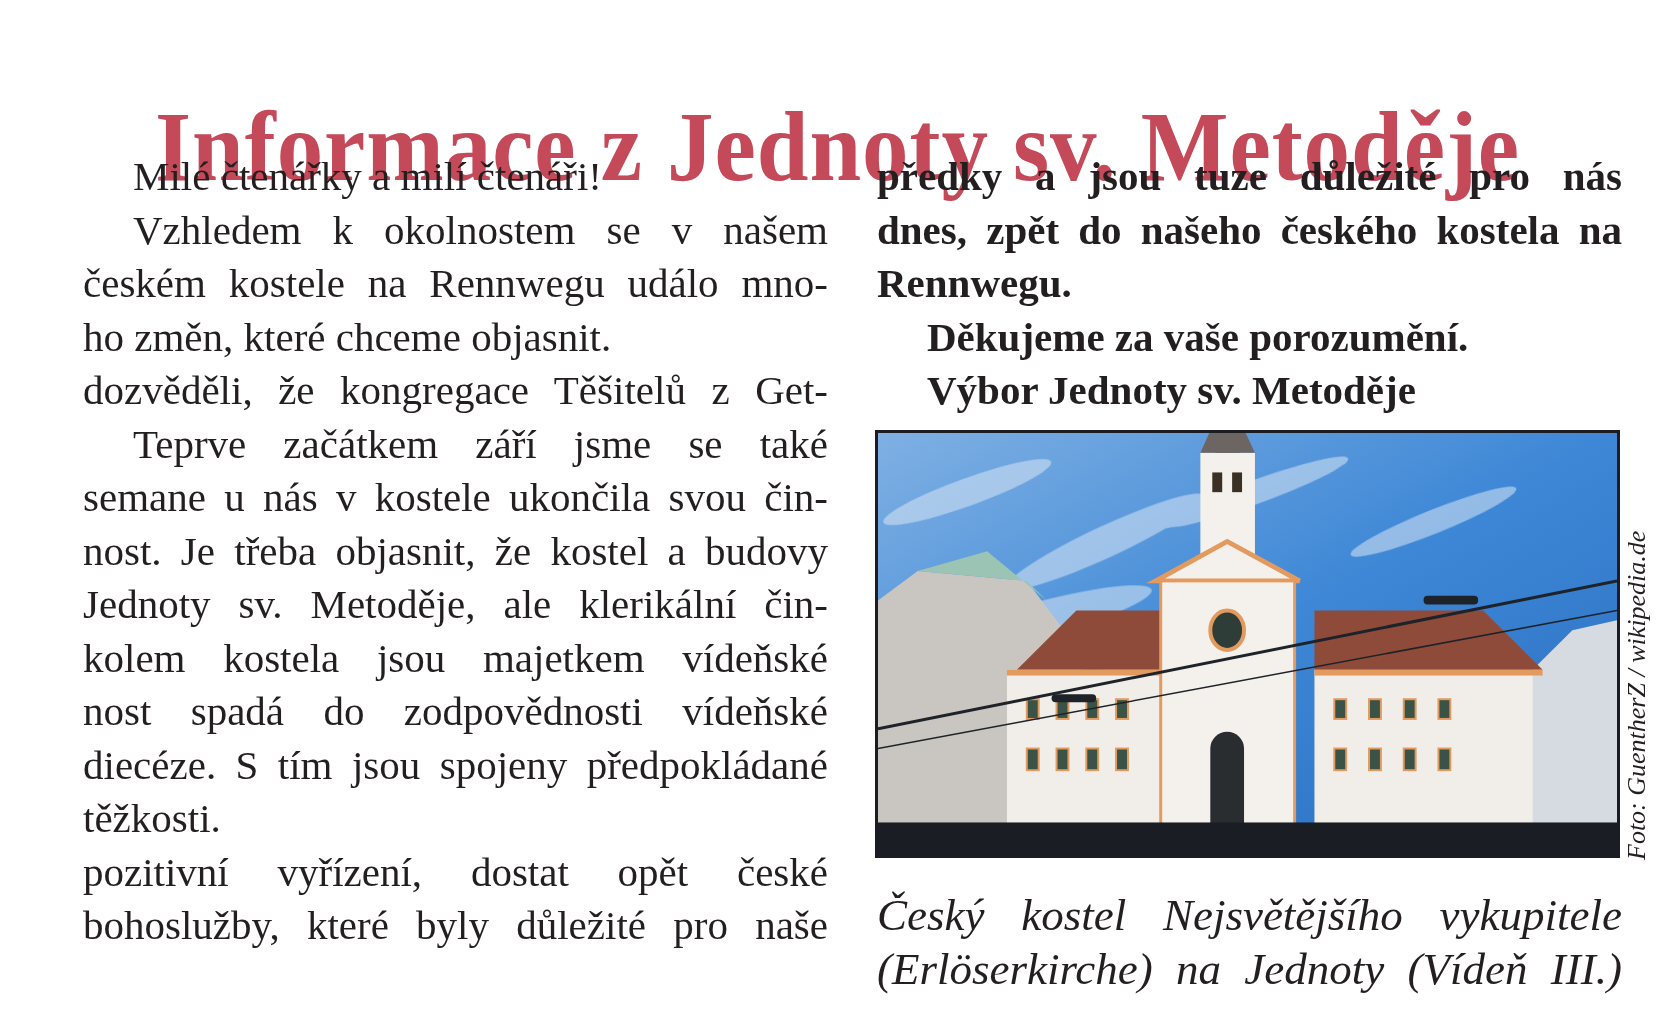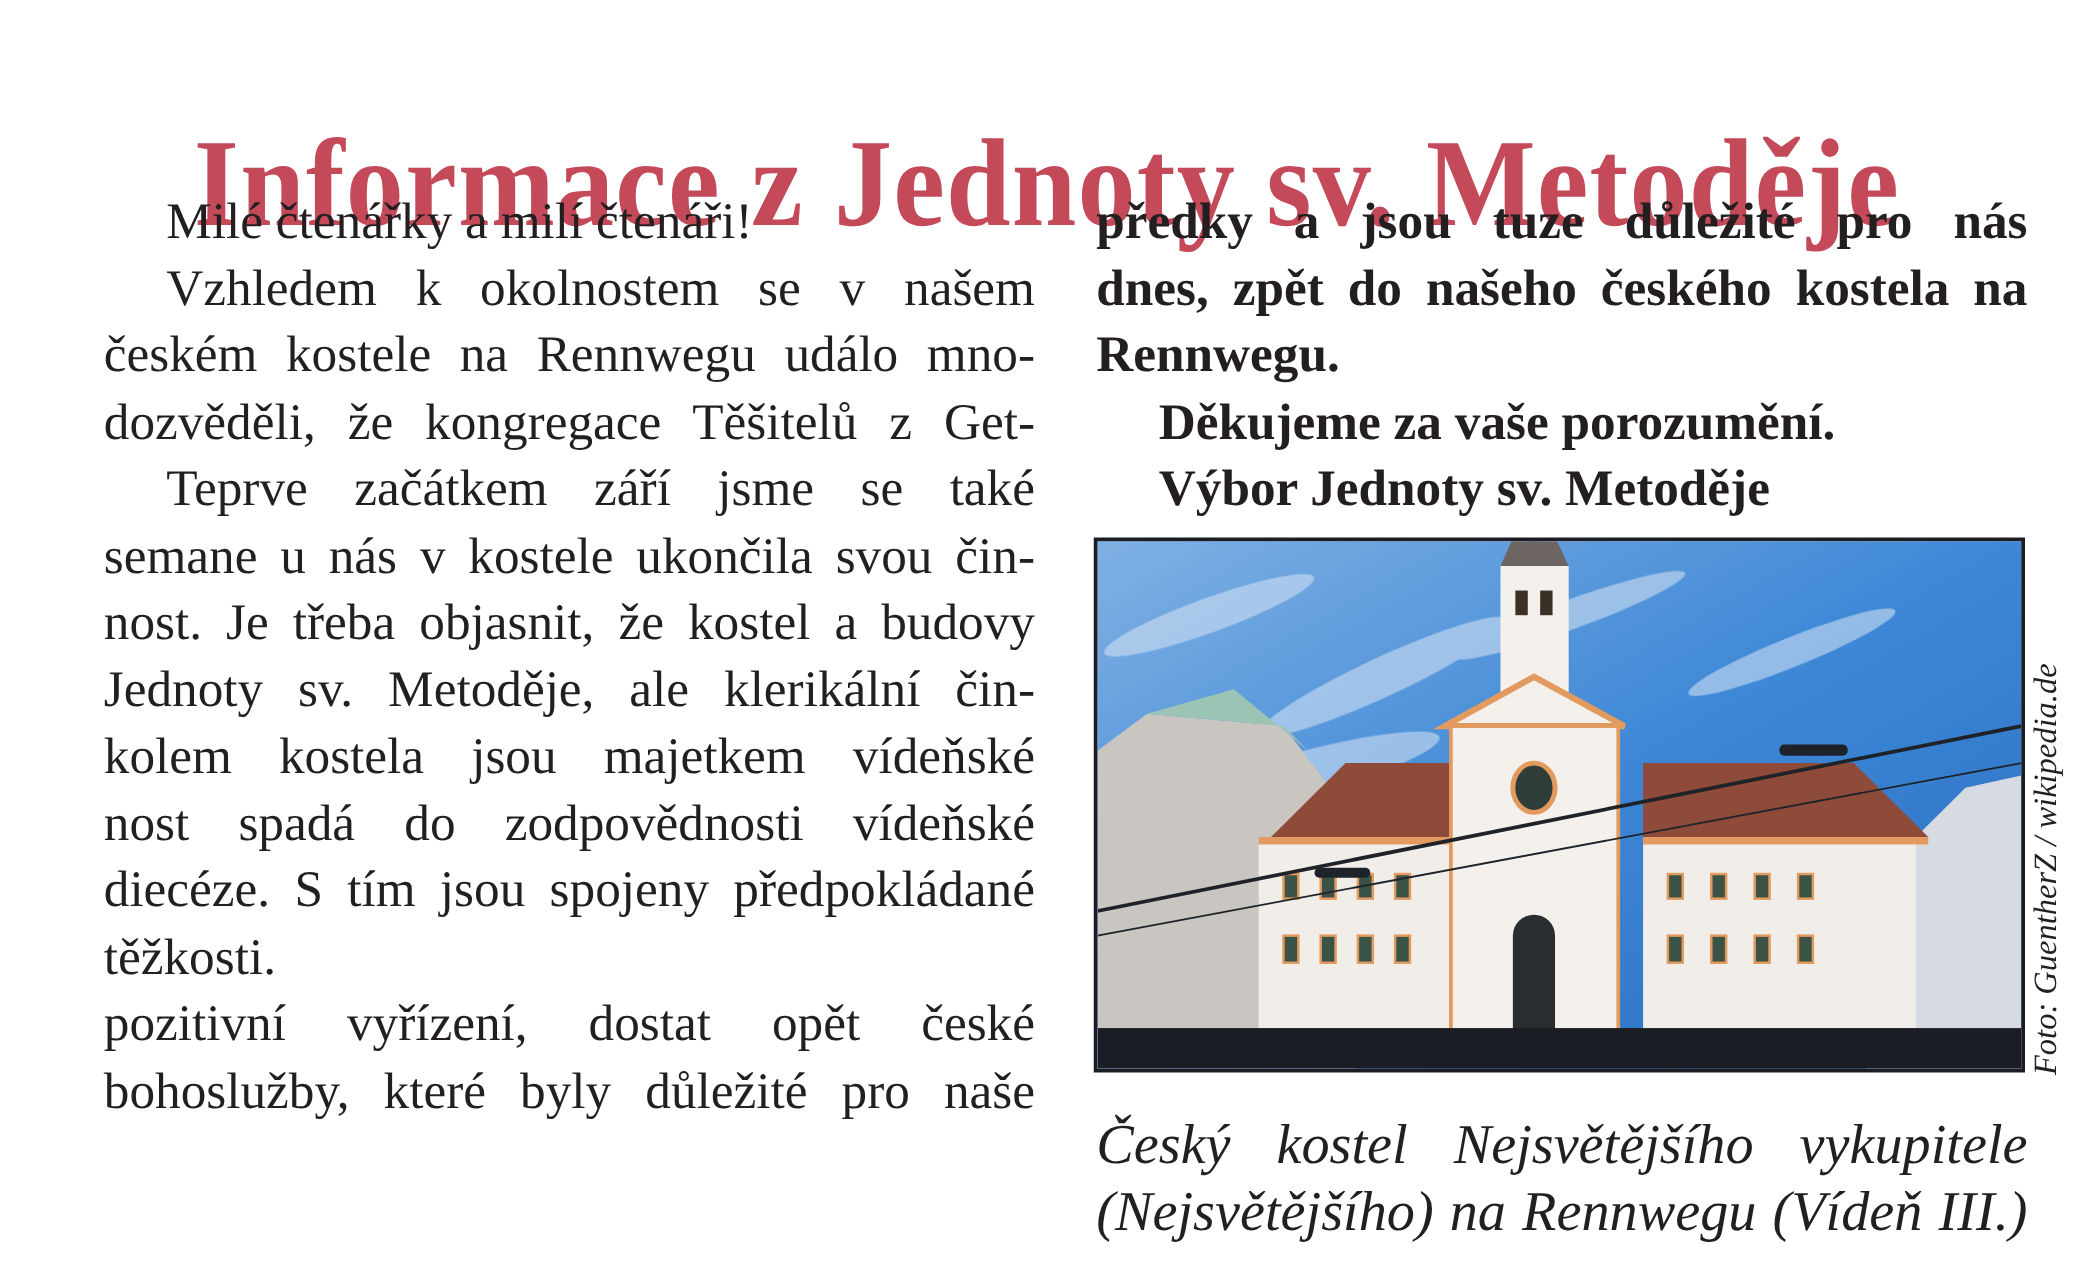--- a/index.html
+++ b/index.html
@@ -27,20 +27,21 @@
 </style>
 </head>
 <body>
 
 <h1 class="title">Informace z Jednoty sv. Metoděje</h1>
 
 <div class="col col-left">
   <span class="ln ind">Milé čtenářky a milí čtenáři!</span>
   <span class="ln ind just">Vzhledem k okolnostem se v našem</span>
   <span class="ln just">českém kostele na Rennwegu událo mno-</span>
+  <span class="ln">ho změn, které chceme objasnit.</span>
   <span class="ln just">dozvěděli, že kongregace Těšitelů z Get-</span>
   <span class="ln ind just">Teprve začátkem září jsme se také</span>
   <span class="ln just">semane u nás v kostele ukončila svou čin-</span>
   <span class="ln just">nost. Je třeba objasnit, že kostel a budovy</span>
   <span class="ln just">Jednoty sv. Metoděje, ale klerikální čin-</span>
   <span class="ln just">kolem kostela jsou majetkem vídeňské</span>
   <span class="ln just">nost spadá do zodpovědnosti vídeňské</span>
   <span class="ln just">diecéze. S tím jsou spojeny předpokládané</span>
   <span class="ln">těžkosti.</span>
   <span class="ln just">pozitivní vyřízení, dostat opět české</span>
@@ -114,14 +115,14 @@
     <rect x="550" y="165" width="55" height="9" rx="4" fill="#1d2329"></rect>
     <rect x="175" y="265" width="45" height="8" rx="4" fill="#1d2329"></rect>
     <rect x="0" y="395" width="745" height="33" fill="#1a1e24"></rect>
   </svg>
 </div>
 
 <div class="credit">Foto: GuentherZ / wikipedia.de</div>
 
 <div class="caption">
   <span class="ln just">Český kostel Nejsvětějšího vykupitele</span>
-  <span class="ln just">(Nejsvětějšího) na Rennwegu (Vídeň III.)</span>
+  <span class="ln just">(Erlöserkirche) na Jednoty (Vídeň III.)</span>
 </div>
 
 </body></html>

